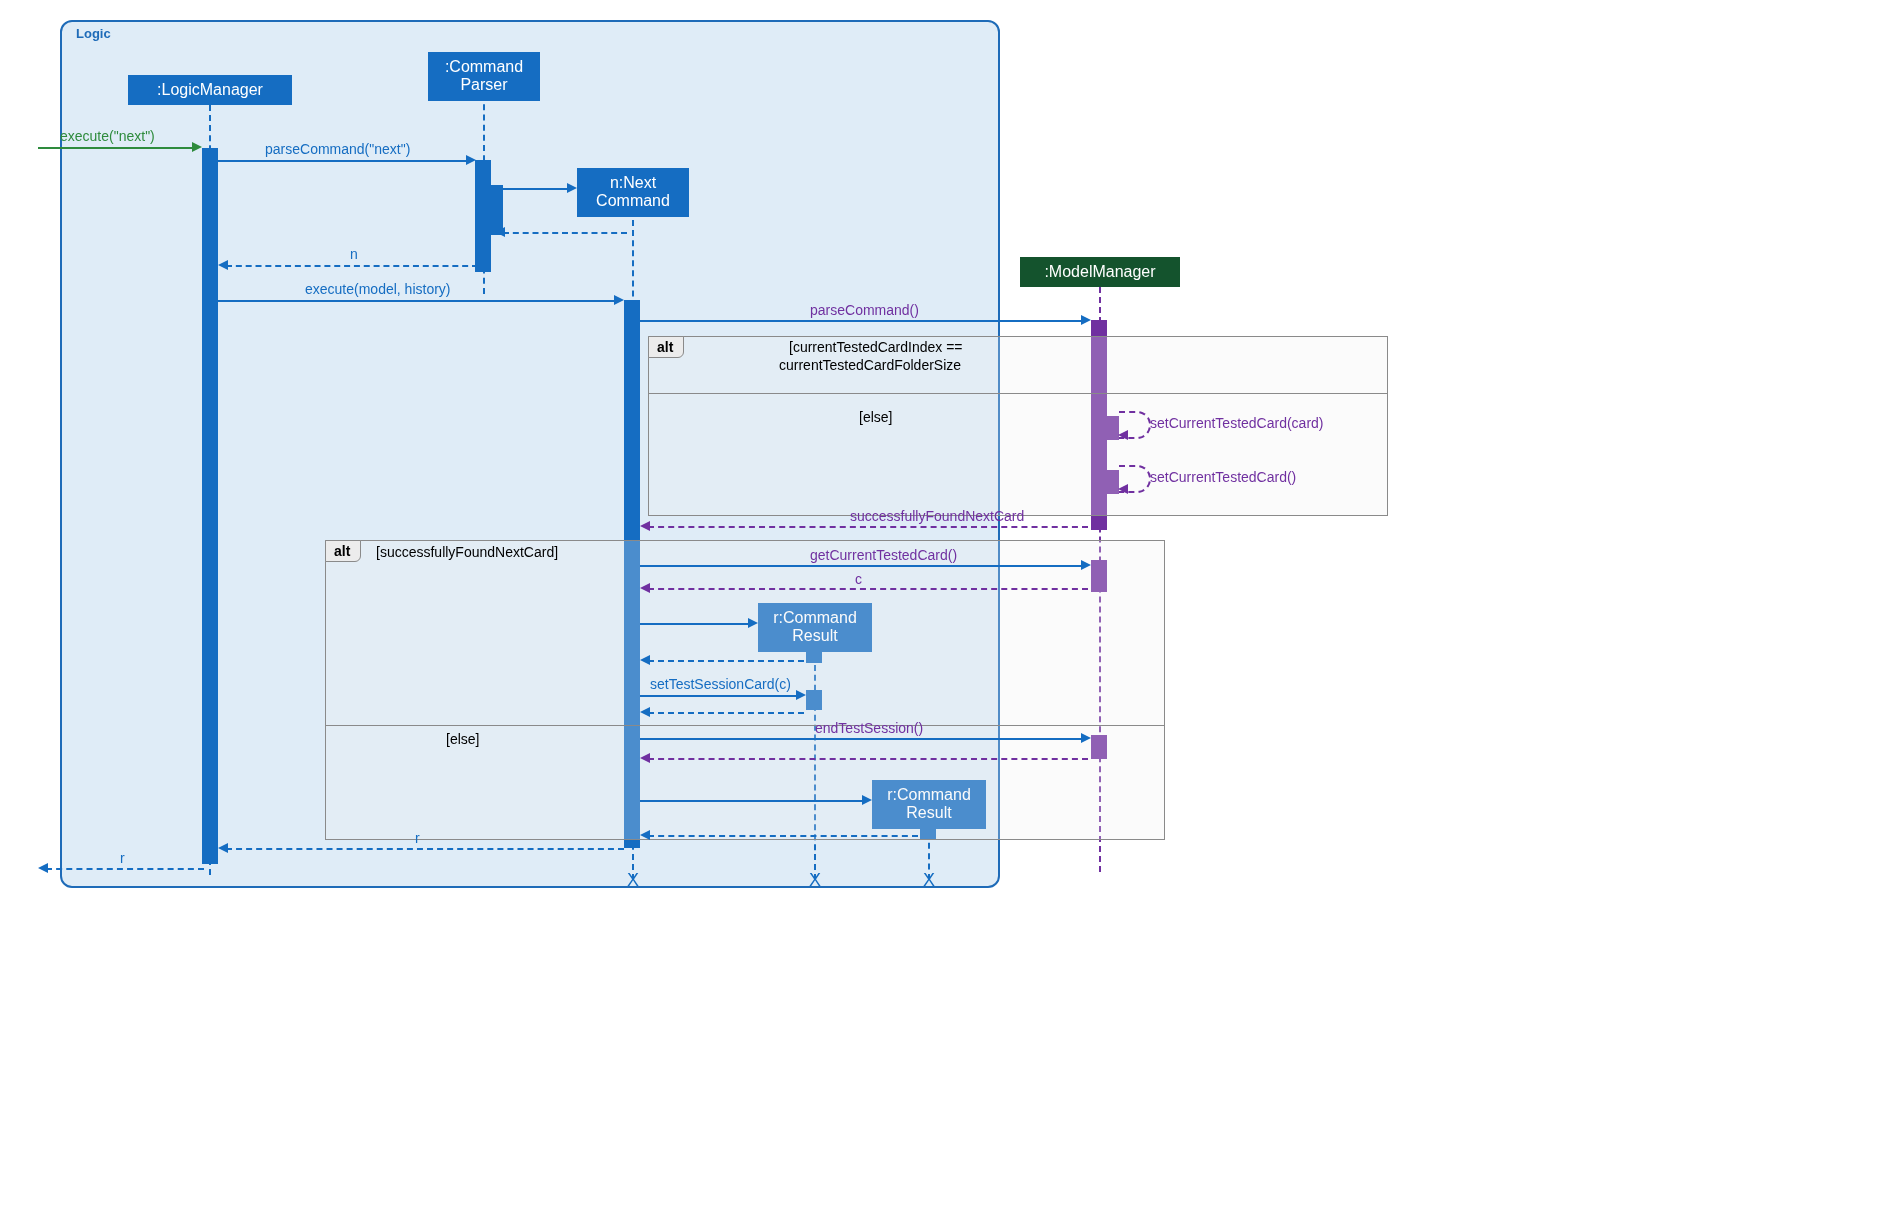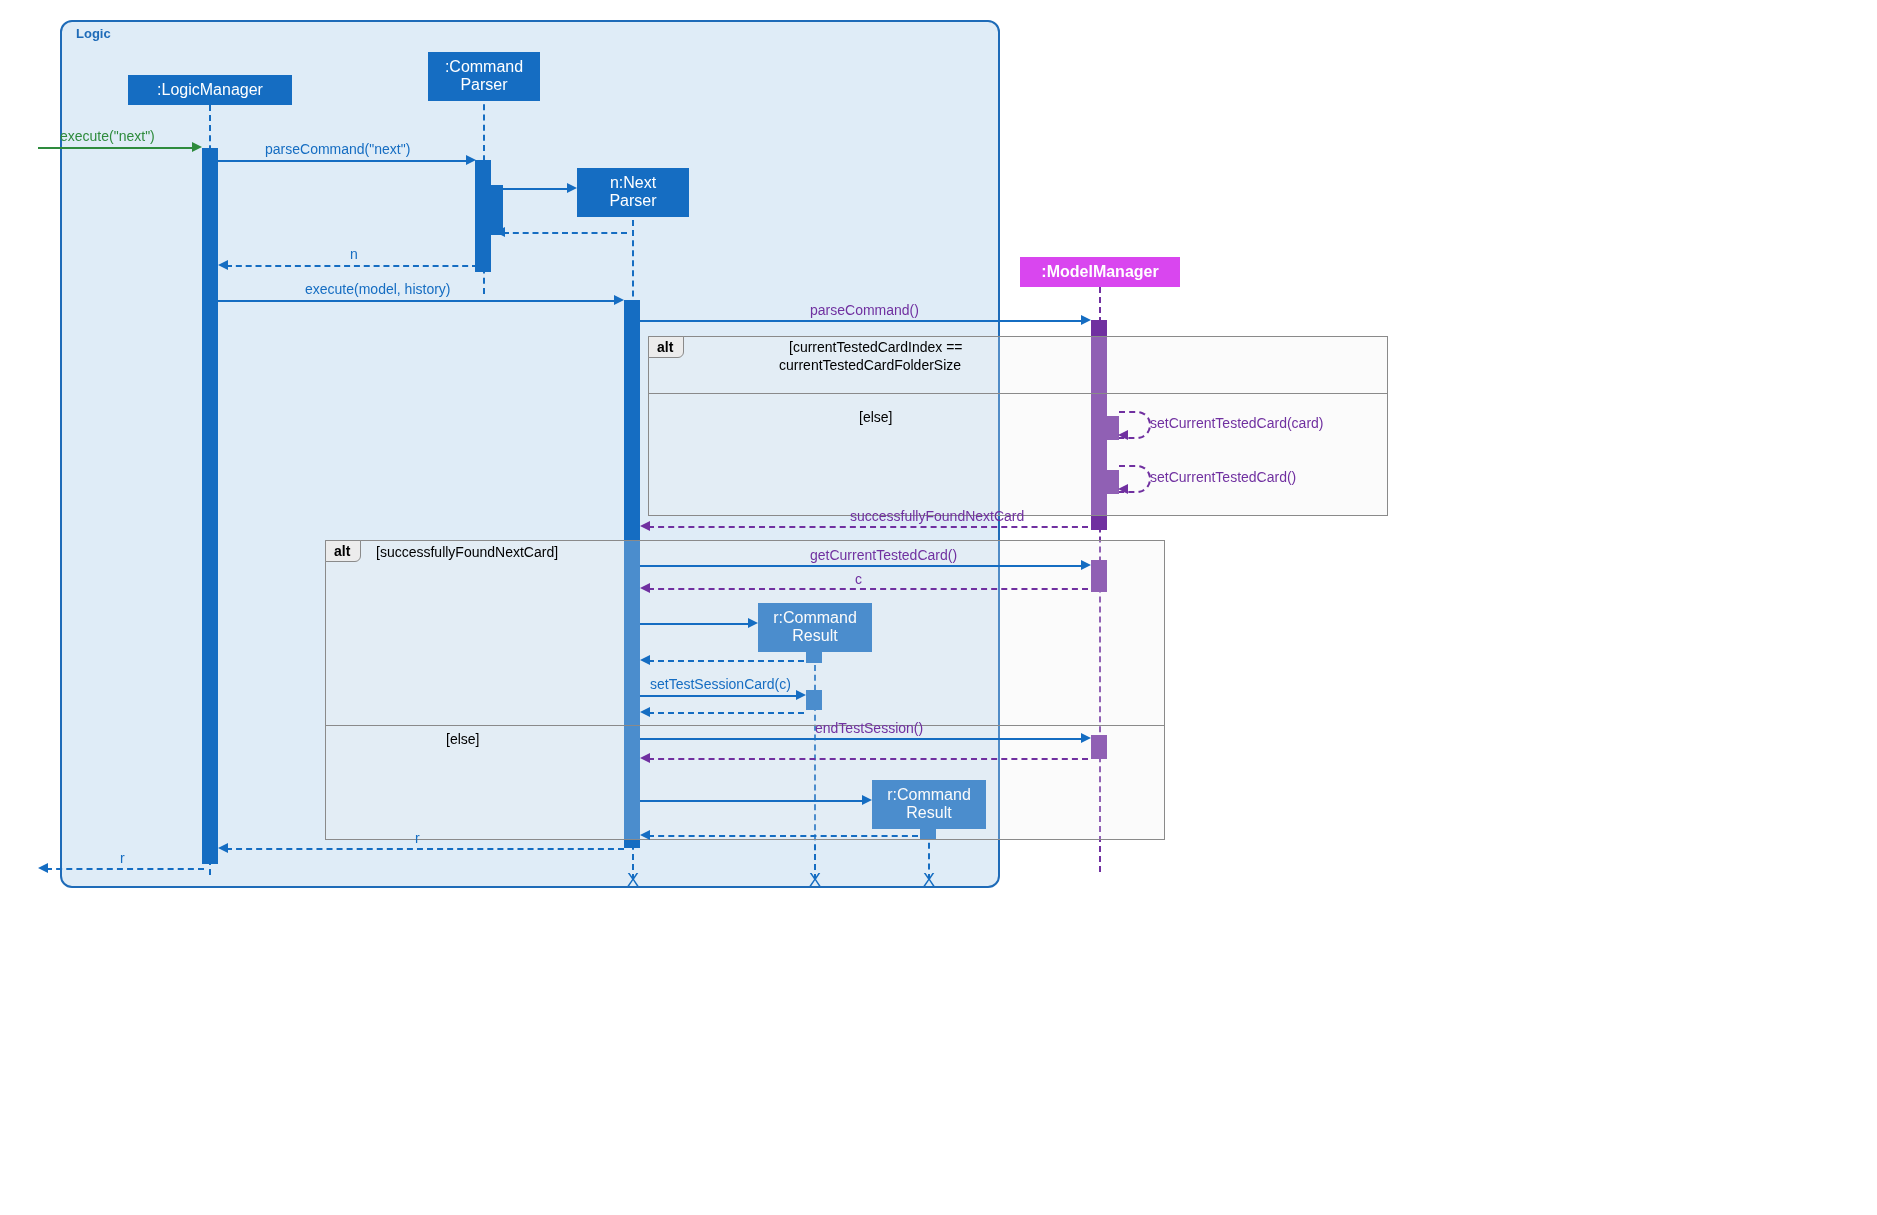--- a/index.html
+++ b/index.html
@@ -41,21 +41,21 @@
   .head {
     position: absolute;
     padding: 6px 10px;
     text-align: center;
     color: #fff;
     font-size: 16px;
     line-height: 1.15;
     box-sizing: border-box;
   }
   .head-blue { background: #156dc2; }
-  .head-purple { background: #d946ef; font-weight: bold; }
+  .head-purple { background: #14532d; font-weight: normal; }
 
   .lifeline {
     position: absolute;
     width: 0;
     border-left: 2px dashed;
   }
   .ll-blue { border-color: #156dc2; }
   .ll-purple { border-color: #7030a0; }
 
   .act {
@@ -143,21 +143,21 @@
 <div class="canvas">
 
   <div class="frame frame-logic">
     <div class="frame-title">Logic</div>
   </div>
 
   <div class="head head-blue" style="left:108px;top:55px;width:164px;">:LogicManager</div>
   <div class="head head-blue" style="left:408px;top:32px;width:112px;white-space:pre-line;">:Command
 Parser</div>
   <div class="head head-blue" style="left:557px;top:148px;width:112px;white-space:pre-line;">n:Next
-Parser</div>
+Command</div>
   <div class="head head-purple" style="left:1000px;top:237px;width:160px;">:ModelManager</div>
   <div class="head head-blue" style="left:738px;top:583px;width:114px;white-space:pre-line;">r:Command
 Result</div>
   <div class="head head-blue" style="left:852px;top:760px;width:114px;white-space:pre-line;">r:Command
 Result</div>
 
   <div class="lifeline ll-blue" style="left:189px;top:85px;height:770px;"></div>
   <div class="lifeline ll-blue" style="left:463px;top:74px;height:200px;"></div>
   <div class="lifeline ll-blue" style="left:612px;top:190px;height:670px;"></div>
   <div class="lifeline ll-purple" style="left:1079px;top:267px;height:585px;"></div>

